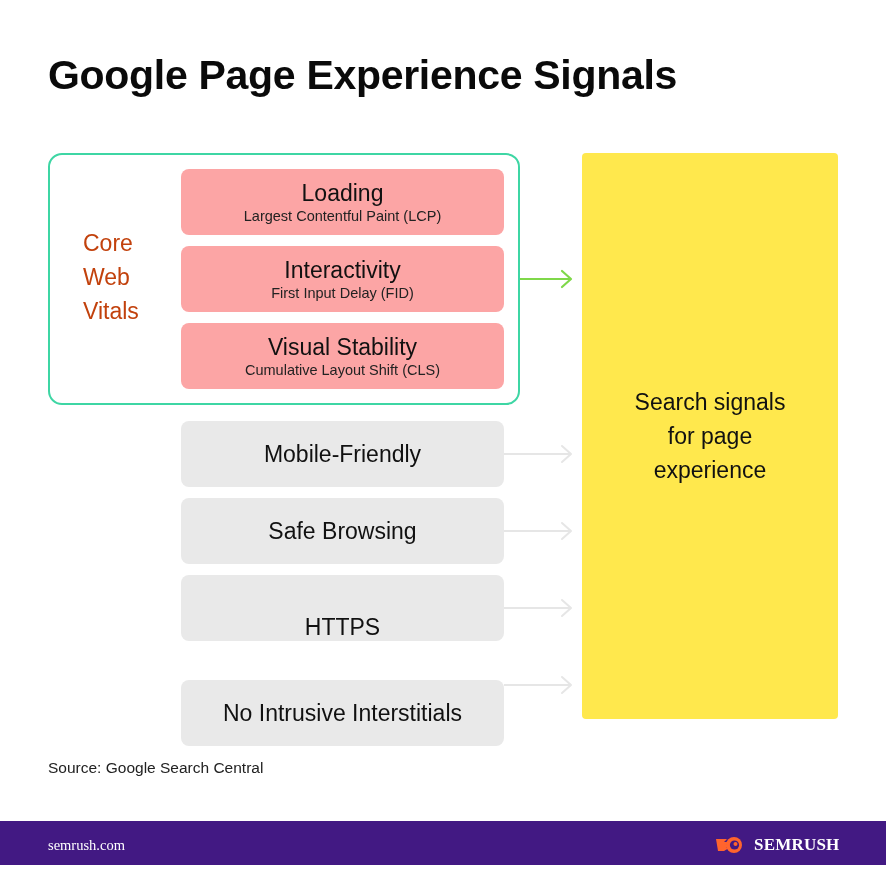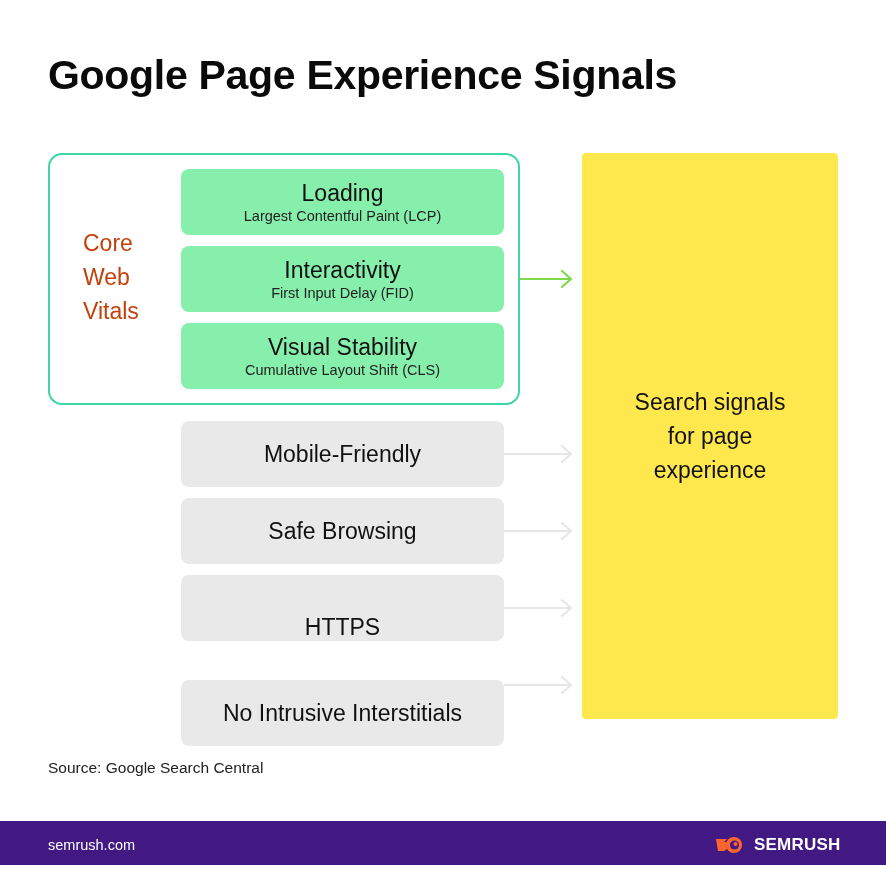--- a/index.html
+++ b/index.html
@@ -17,21 +17,21 @@
       border: 2.5px solid #3ed6a4; border-radius: 14px; background: #ffffff;
     }
     .cwv-label {
       position: absolute; left: 83px; top: 226px; width: 90px;
       font-size: 23px; line-height: 34px; color: #c2410c;
     }
     .cwv-label span { display: block; }
 
     .metric-box {
       position: absolute; left: 181px; width: 323px; height: 66px;
-      background: #86efac; border-radius: 8px;
+      background: #fca5a5; border-radius: 8px;
       display: flex; flex-direction: column; align-items: center; justify-content: center;
       text-align: center;
     }
     .metric-title { font-size: 23px; line-height: 26px; color: #111; }
     .metric-sub { font-size: 14.5px; line-height: 18px; color: #222; margin-top: 1px; }
 
     .signal-box {
       position: absolute; left: 181px; width: 323px; height: 66px;
       background: #e9e9e9; border-radius: 8px;
       display: flex; align-items: center; justify-content: center;
@@ -49,20 +49,21 @@
     .yellow-text span { display: block; }
 
     .source {
       position: absolute; left: 48px; top: 758px;
       font-size: 15.5px; color: #222; line-height: 20px;
     }
 
     .footer {
       position: absolute; left: 0; top: 821px; width: 886px; height: 44px;
       background: #421983;
+      font-family: Liberation Serif, serif;
     }
     .footer-url {
       position: absolute; left: 48px; top: 15px;
       font-size: 14.5px; color: #ffffff; line-height: 18px;
     }
     .brand {
       position: absolute; left: 715px; top: 13px; height: 22px;
       display: flex; align-items: center; gap: 9px;
     }
     .brand-name {

